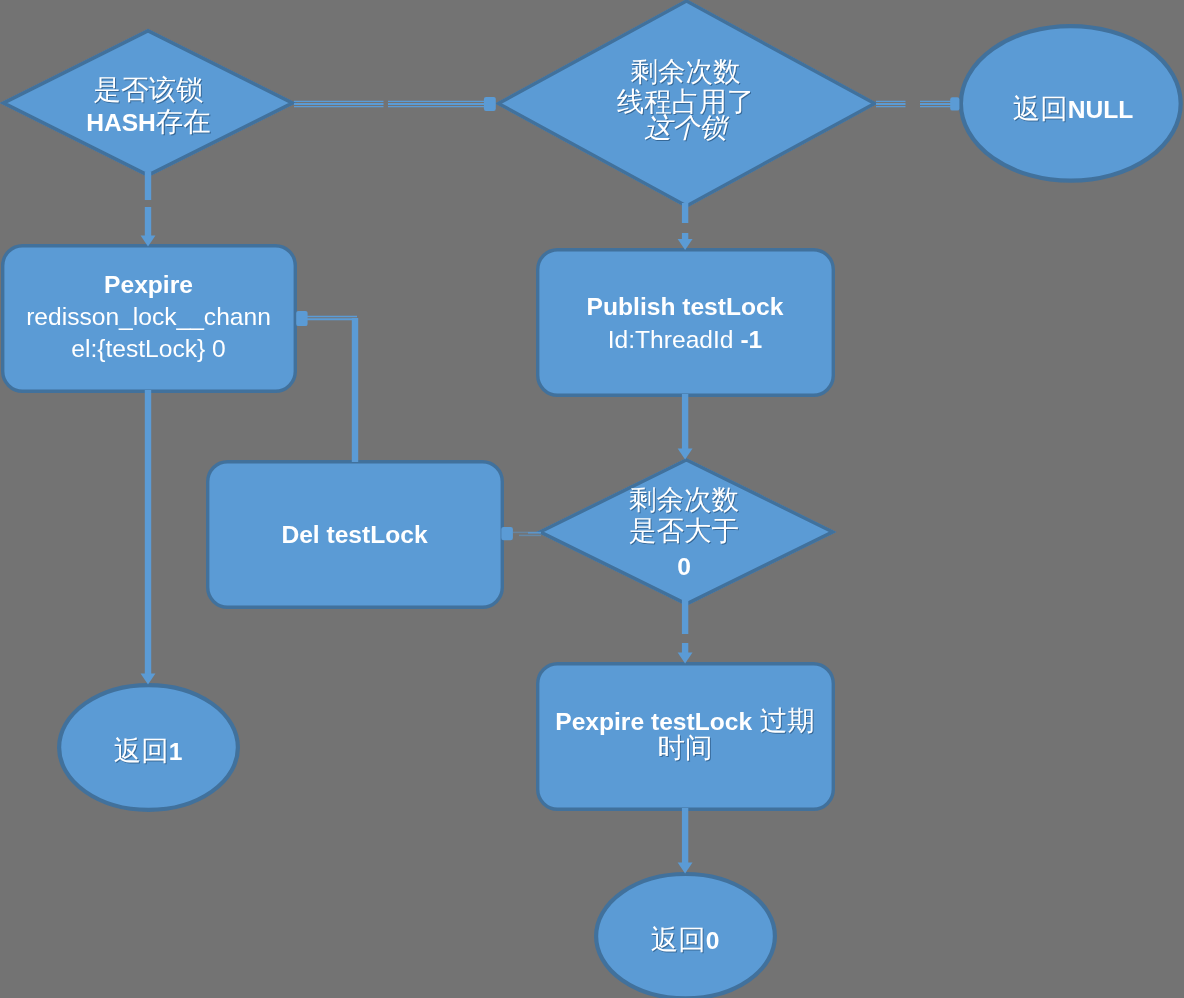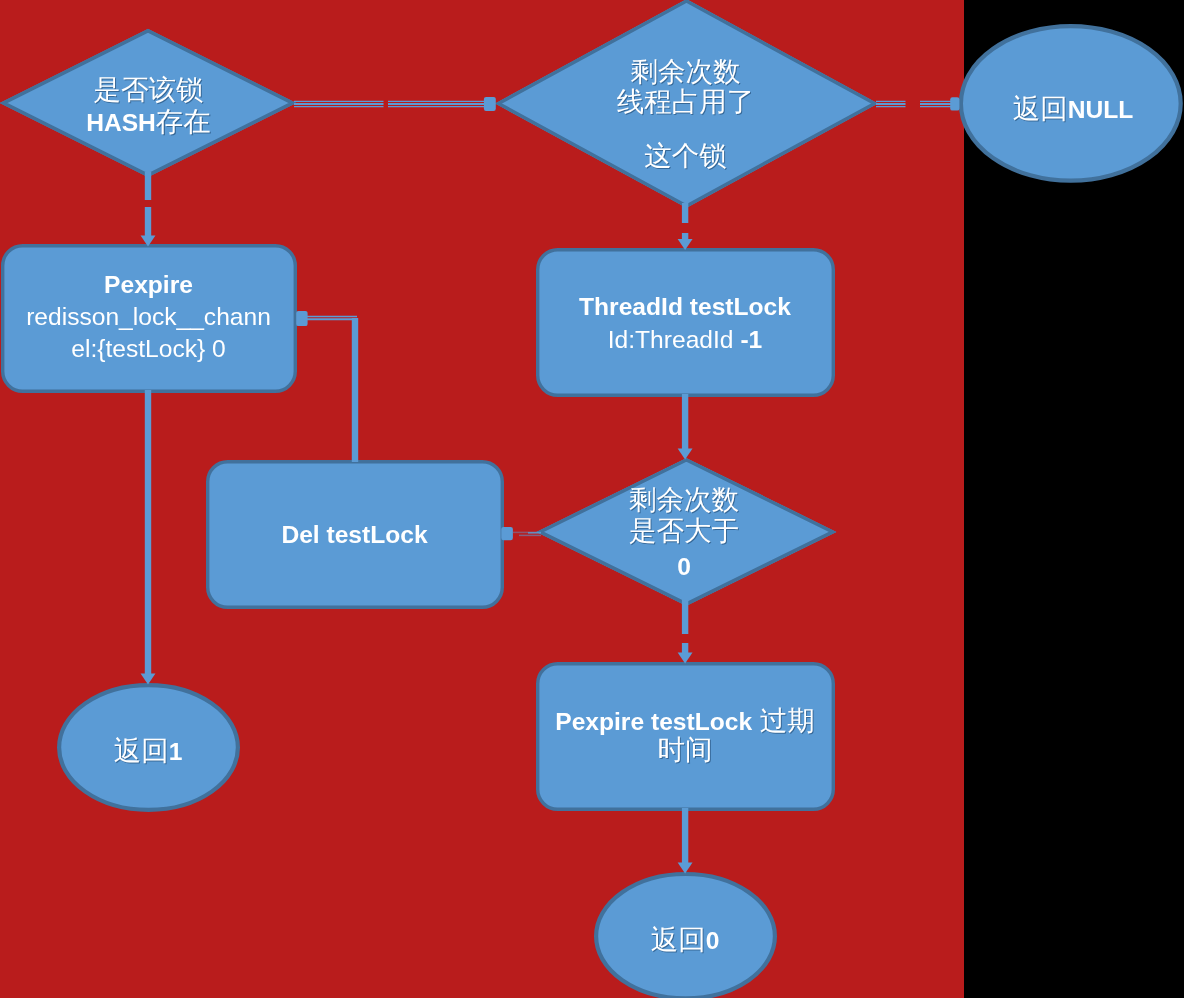--- a/index.html
+++ b/index.html
@@ -1,18 +1,18 @@
 <!DOCTYPE html>
 <html><head>
 <meta charset="utf-8">
 <title>Redisson unlock flowchart</title>
 <style>
   html,body{margin:0;padding:0;background:#000;}
   body{width:1184px;height:998px;overflow:hidden;}
-  #canvas{position:relative;width:964px;height:998px;background:#b91c1c;}
+  #canvas{position:relative;width:1184px;height:998px;background:#737373;}
   #shapes{position:absolute;left:0;top:0;display:block;}
   .nt{position:absolute;top:0;height:0;color:#fff;
       font-family:"Liberation Sans",serif;
       font-size:24.6px;font-weight:400;
       transform:translateZ(0);}
   .nt .ln{position:absolute;left:0;width:100%;text-align:center;
           line-height:0;white-space:nowrap;}
   .nt .cjk{font-size:27.5px;text-shadow:1.1px 1.1px 0.6px rgba(24,62,100,0.55);}
   .nt b{font-weight:700;}
 </style>
@@ -80,45 +80,45 @@
     </g>
     <rect x="296.2" y="310.9" width="11.4" height="15.2" rx="2.2" ry="2.2" fill="#5B9BD5"></rect>
   </svg>
   <div class="nt" style="left:-0.5px;width:298px;">
     <div class="ln" style="top:89.8px;"><span class="cjk">是否该锁</span></div>
     <div class="ln" style="top:122.0px;"><b>HASH</b><span class="cjk">存在</span></div>
   </div>
   <div class="nt" style="left:495px;width:381px;">
     <div class="ln" style="top:71.6px;"><span class="cjk">剩余次数</span></div>
     <div class="ln" style="top:102px;"><span class="cjk">线程占用了</span></div>
-    <div class="ln" style="top:156px;"><span class="cjk">这个锁</span></div>
+    <div class="ln" style="top:128px;font-style:italic;"><span class="cjk">这个锁</span></div>
   </div>
   <div class="nt" style="left:961.5px;width:223px;">
     <div class="ln" style="top:109px;"><span class="cjk">返回</span><b>NULL</b></div>
   </div>
   <div class="nt" style="left:1px;width:295px;">
     <div class="ln" style="top:284.7px;"><b>Pexpire</b></div>
     <div class="ln" style="top:316.9px;"><span>redisson_lock__chann</span></div>
     <div class="ln" style="top:349.3px;"><span>el:{testLock} 0</span></div>
   </div>
   <div class="nt" style="left:536px;width:298px;">
-    <div class="ln" style="top:306.7px;"><b>ThreadId testLock</b></div>
+    <div class="ln" style="top:306.7px;"><b>Publish testLock</b></div>
     <div class="ln" style="top:340.2px;"><span>Id:ThreadId </span><b>-1</b></div>
   </div>
   <div class="nt" style="left:206px;width:297px;">
     <div class="ln" style="top:534.9px;"><b>Del testLock</b></div>
   </div>
   <div class="nt" style="left:537px;width:294px;">
     <div class="ln" style="top:500.0px;"><span class="cjk">剩余次数</span></div>
     <div class="ln" style="top:531px;text-align:center;"><span class="cjk">是否大于</span></div>
     <div class="ln" style="top:566.8px;"><b>0</b></div>
   </div>
   <div class="nt" style="left:536px;width:298px;">
     <div class="ln" style="top:720.9px;"><b>Pexpire testLock</b><span class="cjk"> 过期</span></div>
-    <div class="ln" style="top:750.4px;"><span class="cjk">时间</span></div>
+    <div class="ln" style="top:750.4px;font-family:Liberation Mono, monospace;"><span class="cjk">时间</span></div>
   </div>
   <div class="nt" style="left:57px;width:182px;">
     <div class="ln" style="top:751.4px;"><span class="cjk">返回</span><b>1</b></div>
   </div>
   <div class="nt" style="left:594px;width:182px;">
     <div class="ln" style="top:939.5px;"><span class="cjk">返回</span><b>0</b></div>
   </div>
 </div>
 
 </body></html>

